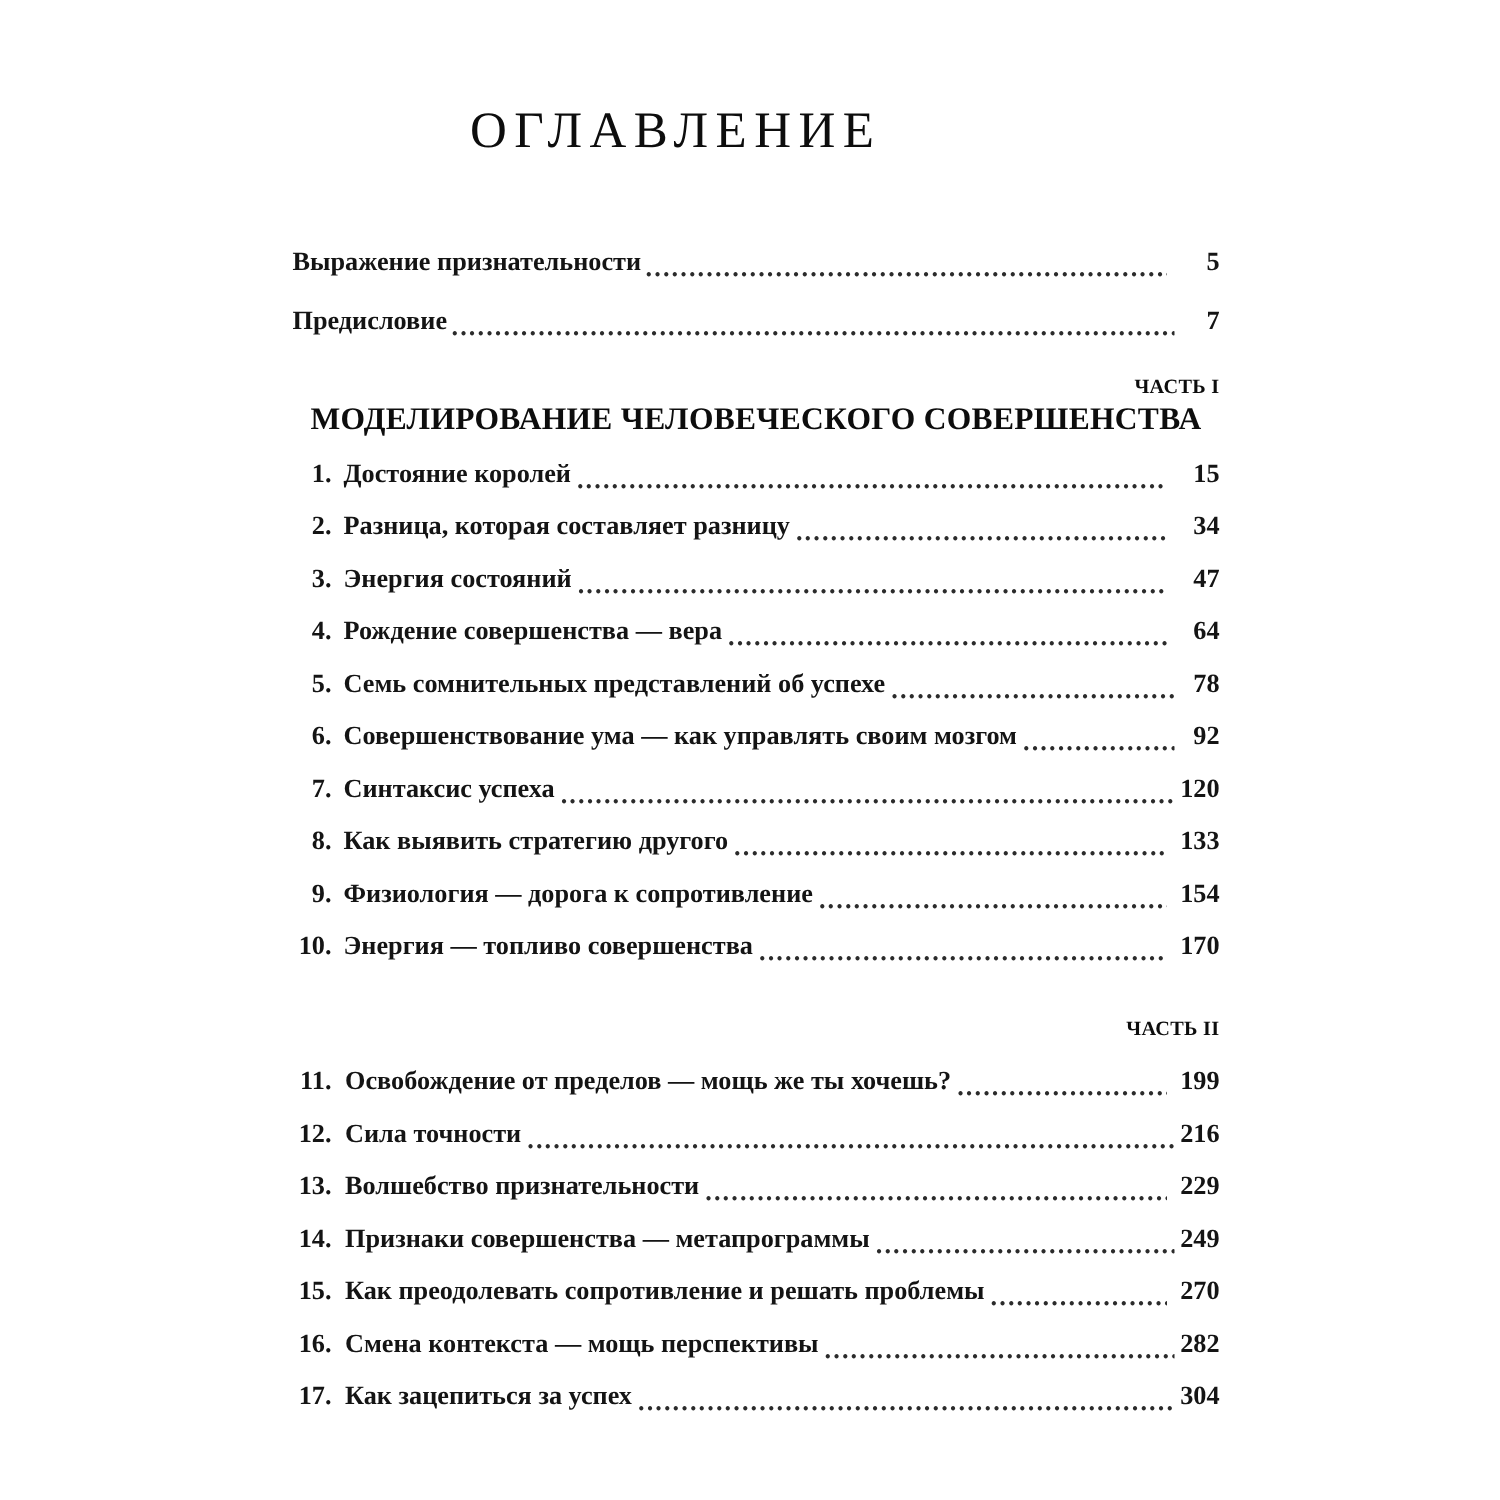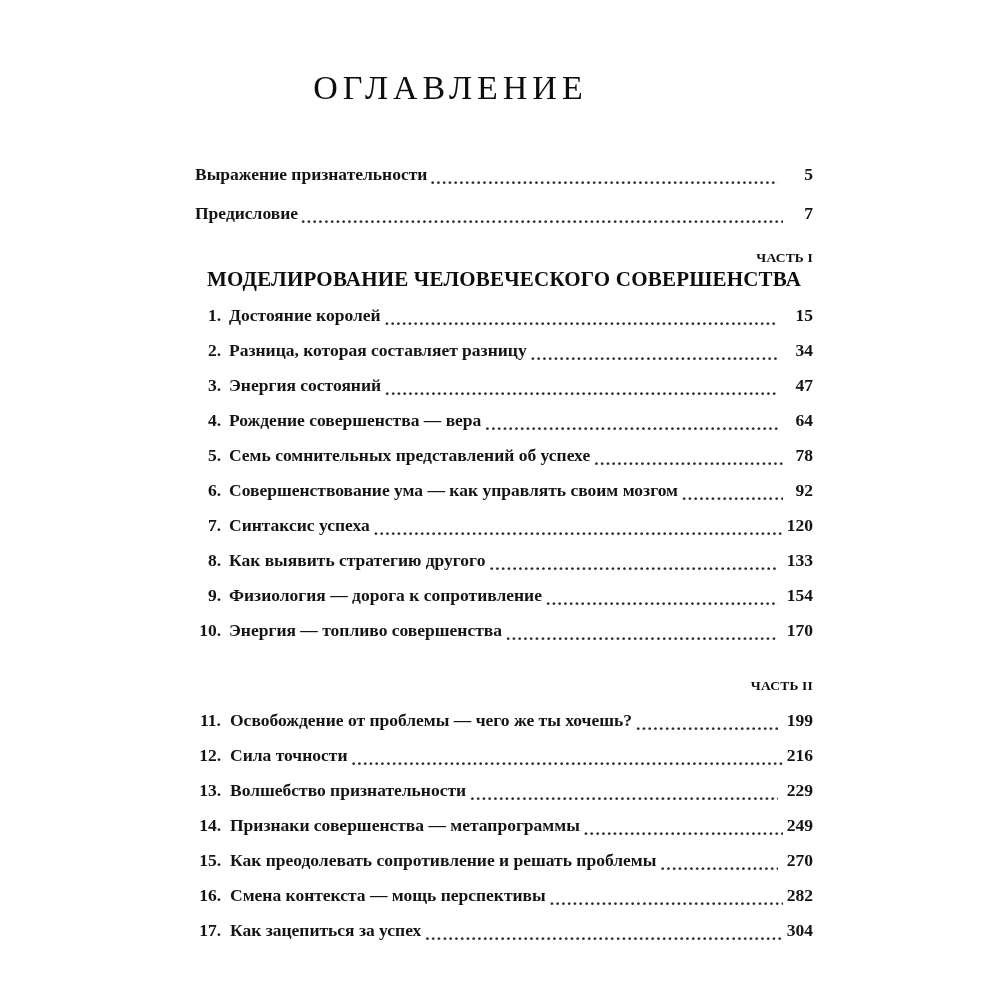--- a/index.html
+++ b/index.html
@@ -259,21 +259,21 @@
     </div>
 
     <div class="part-head part-two-head">
       <div class="part-kicker">ЧАСТЬ II</div>
     </div>
 
     <div class="chapter-list chapters-two">
 
       <div class="toc-row">
         <span class="row-num">11.</span>
-        <span class="row-label">Освобождение от проблемы — чего же ты хочешь?</span>
+        <span class="row-label">Освобождение от пределов — мощь же ты хочешь?</span>
         <span class="leader"></span>
         <span class="row-page">199</span>
       </div>
 
       <div class="toc-row tight">
         <span class="row-num">12.</span>
         <span class="row-label">Сила точности</span>
         <span class="leader"></span>
         <span class="row-page">216</span>
       </div>

